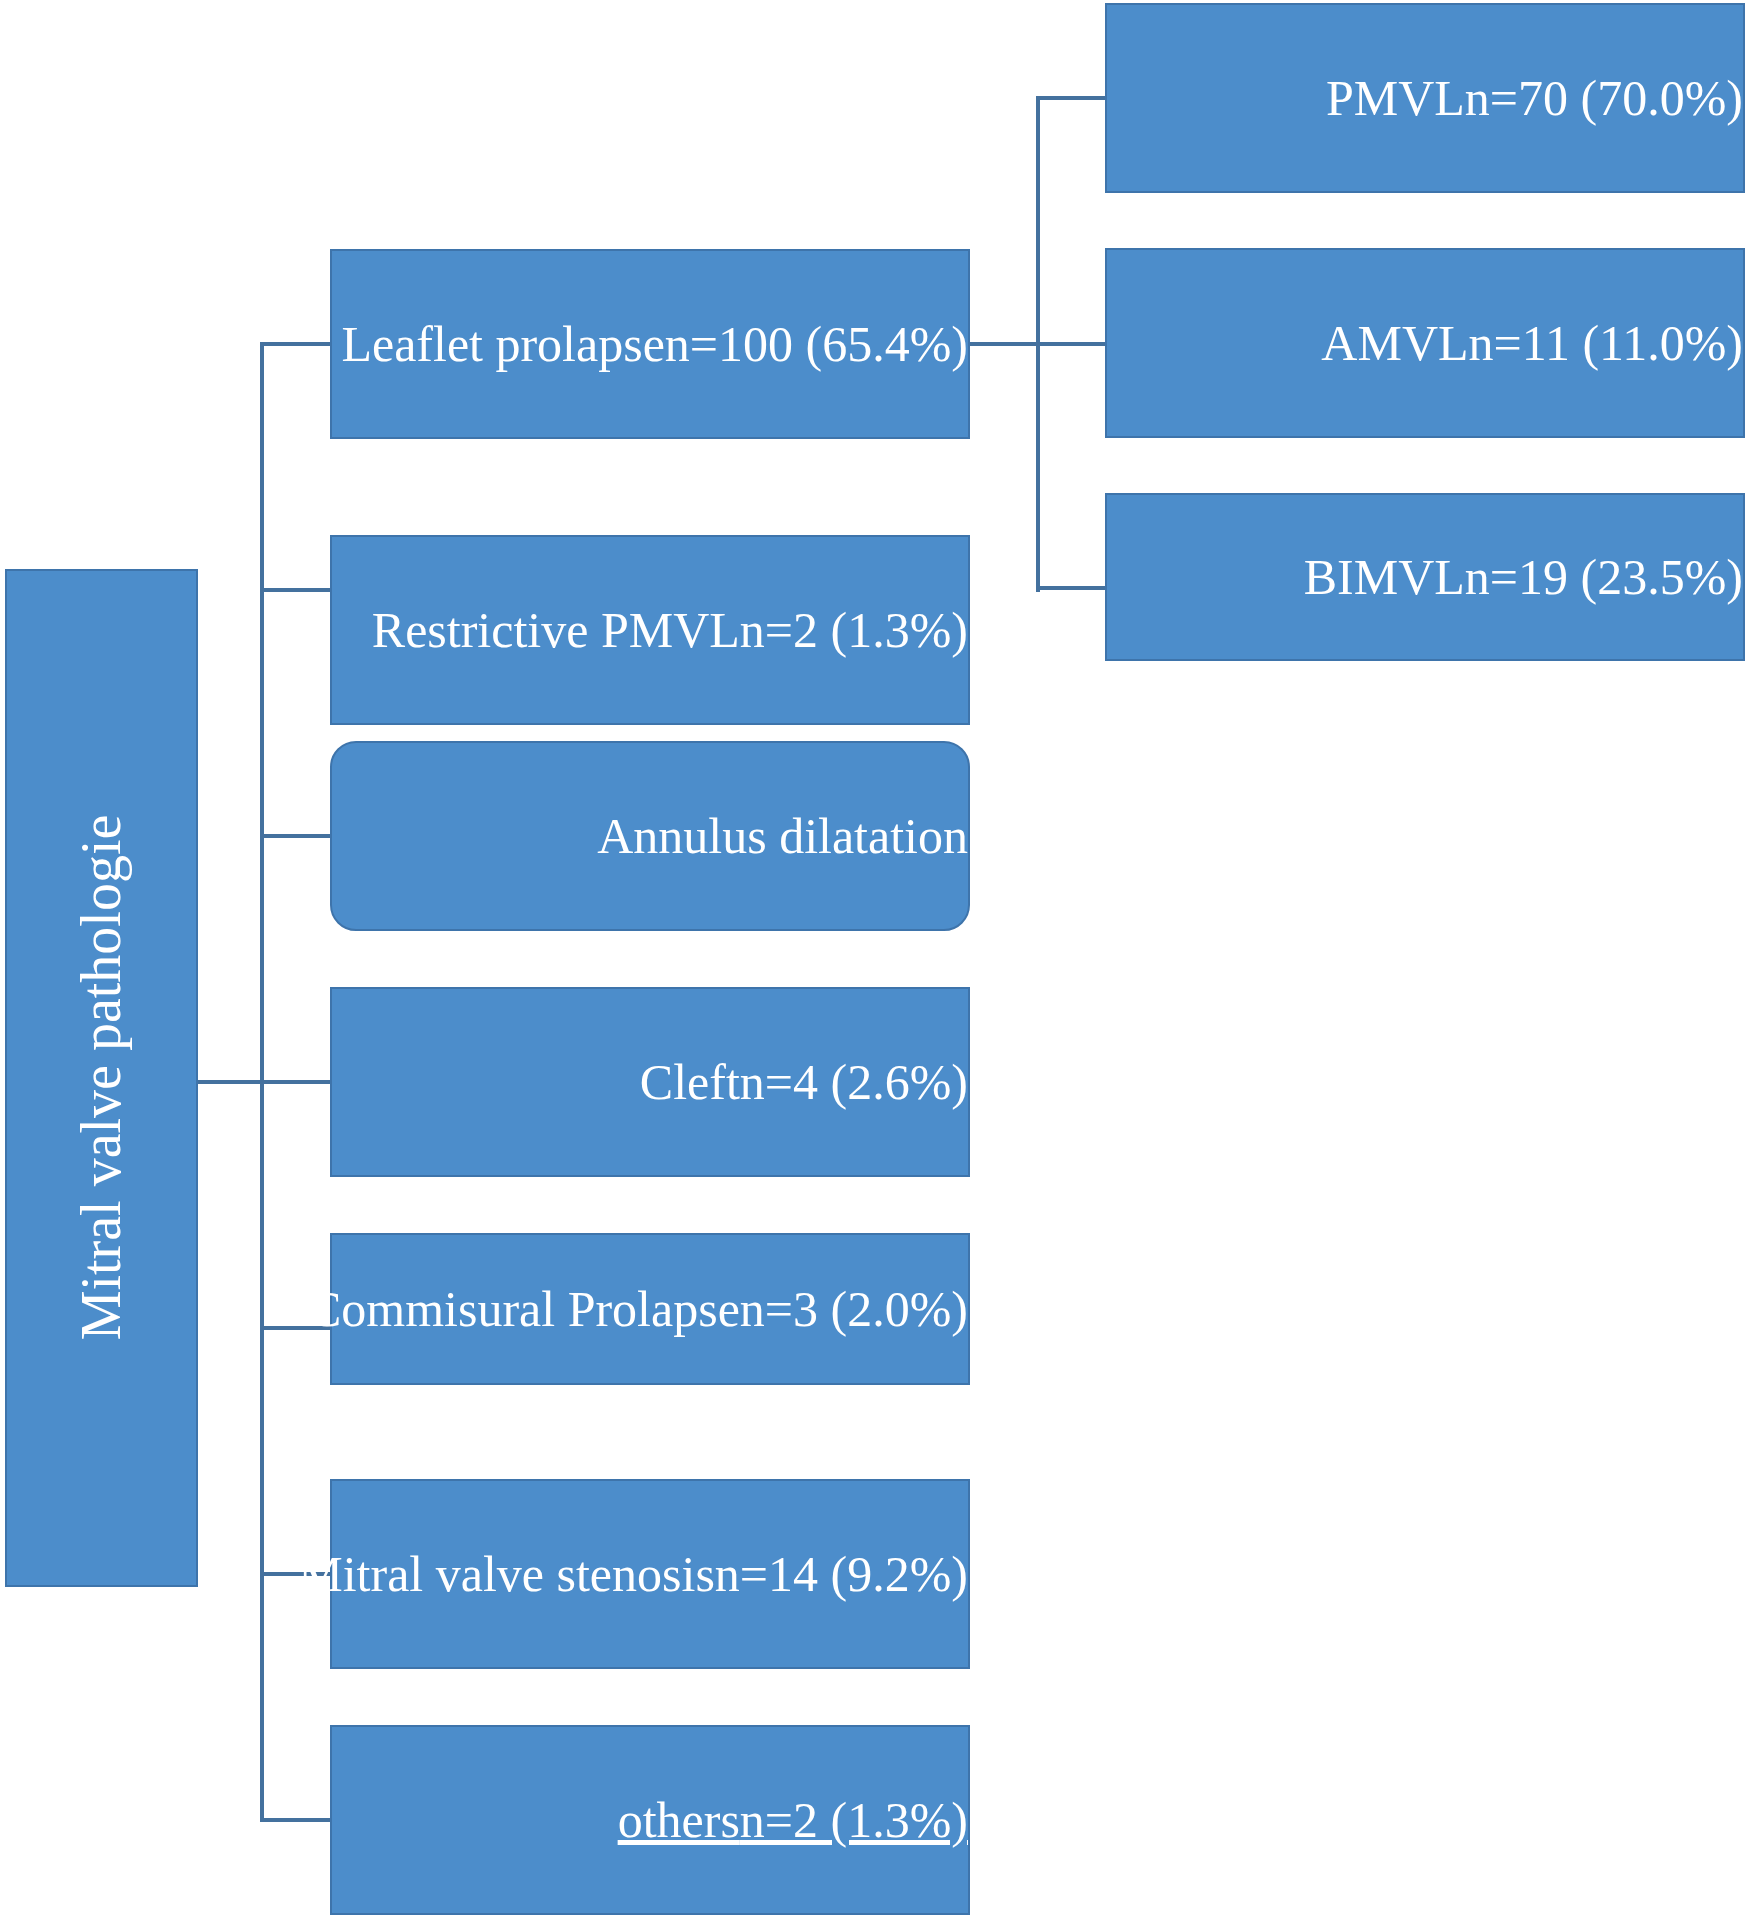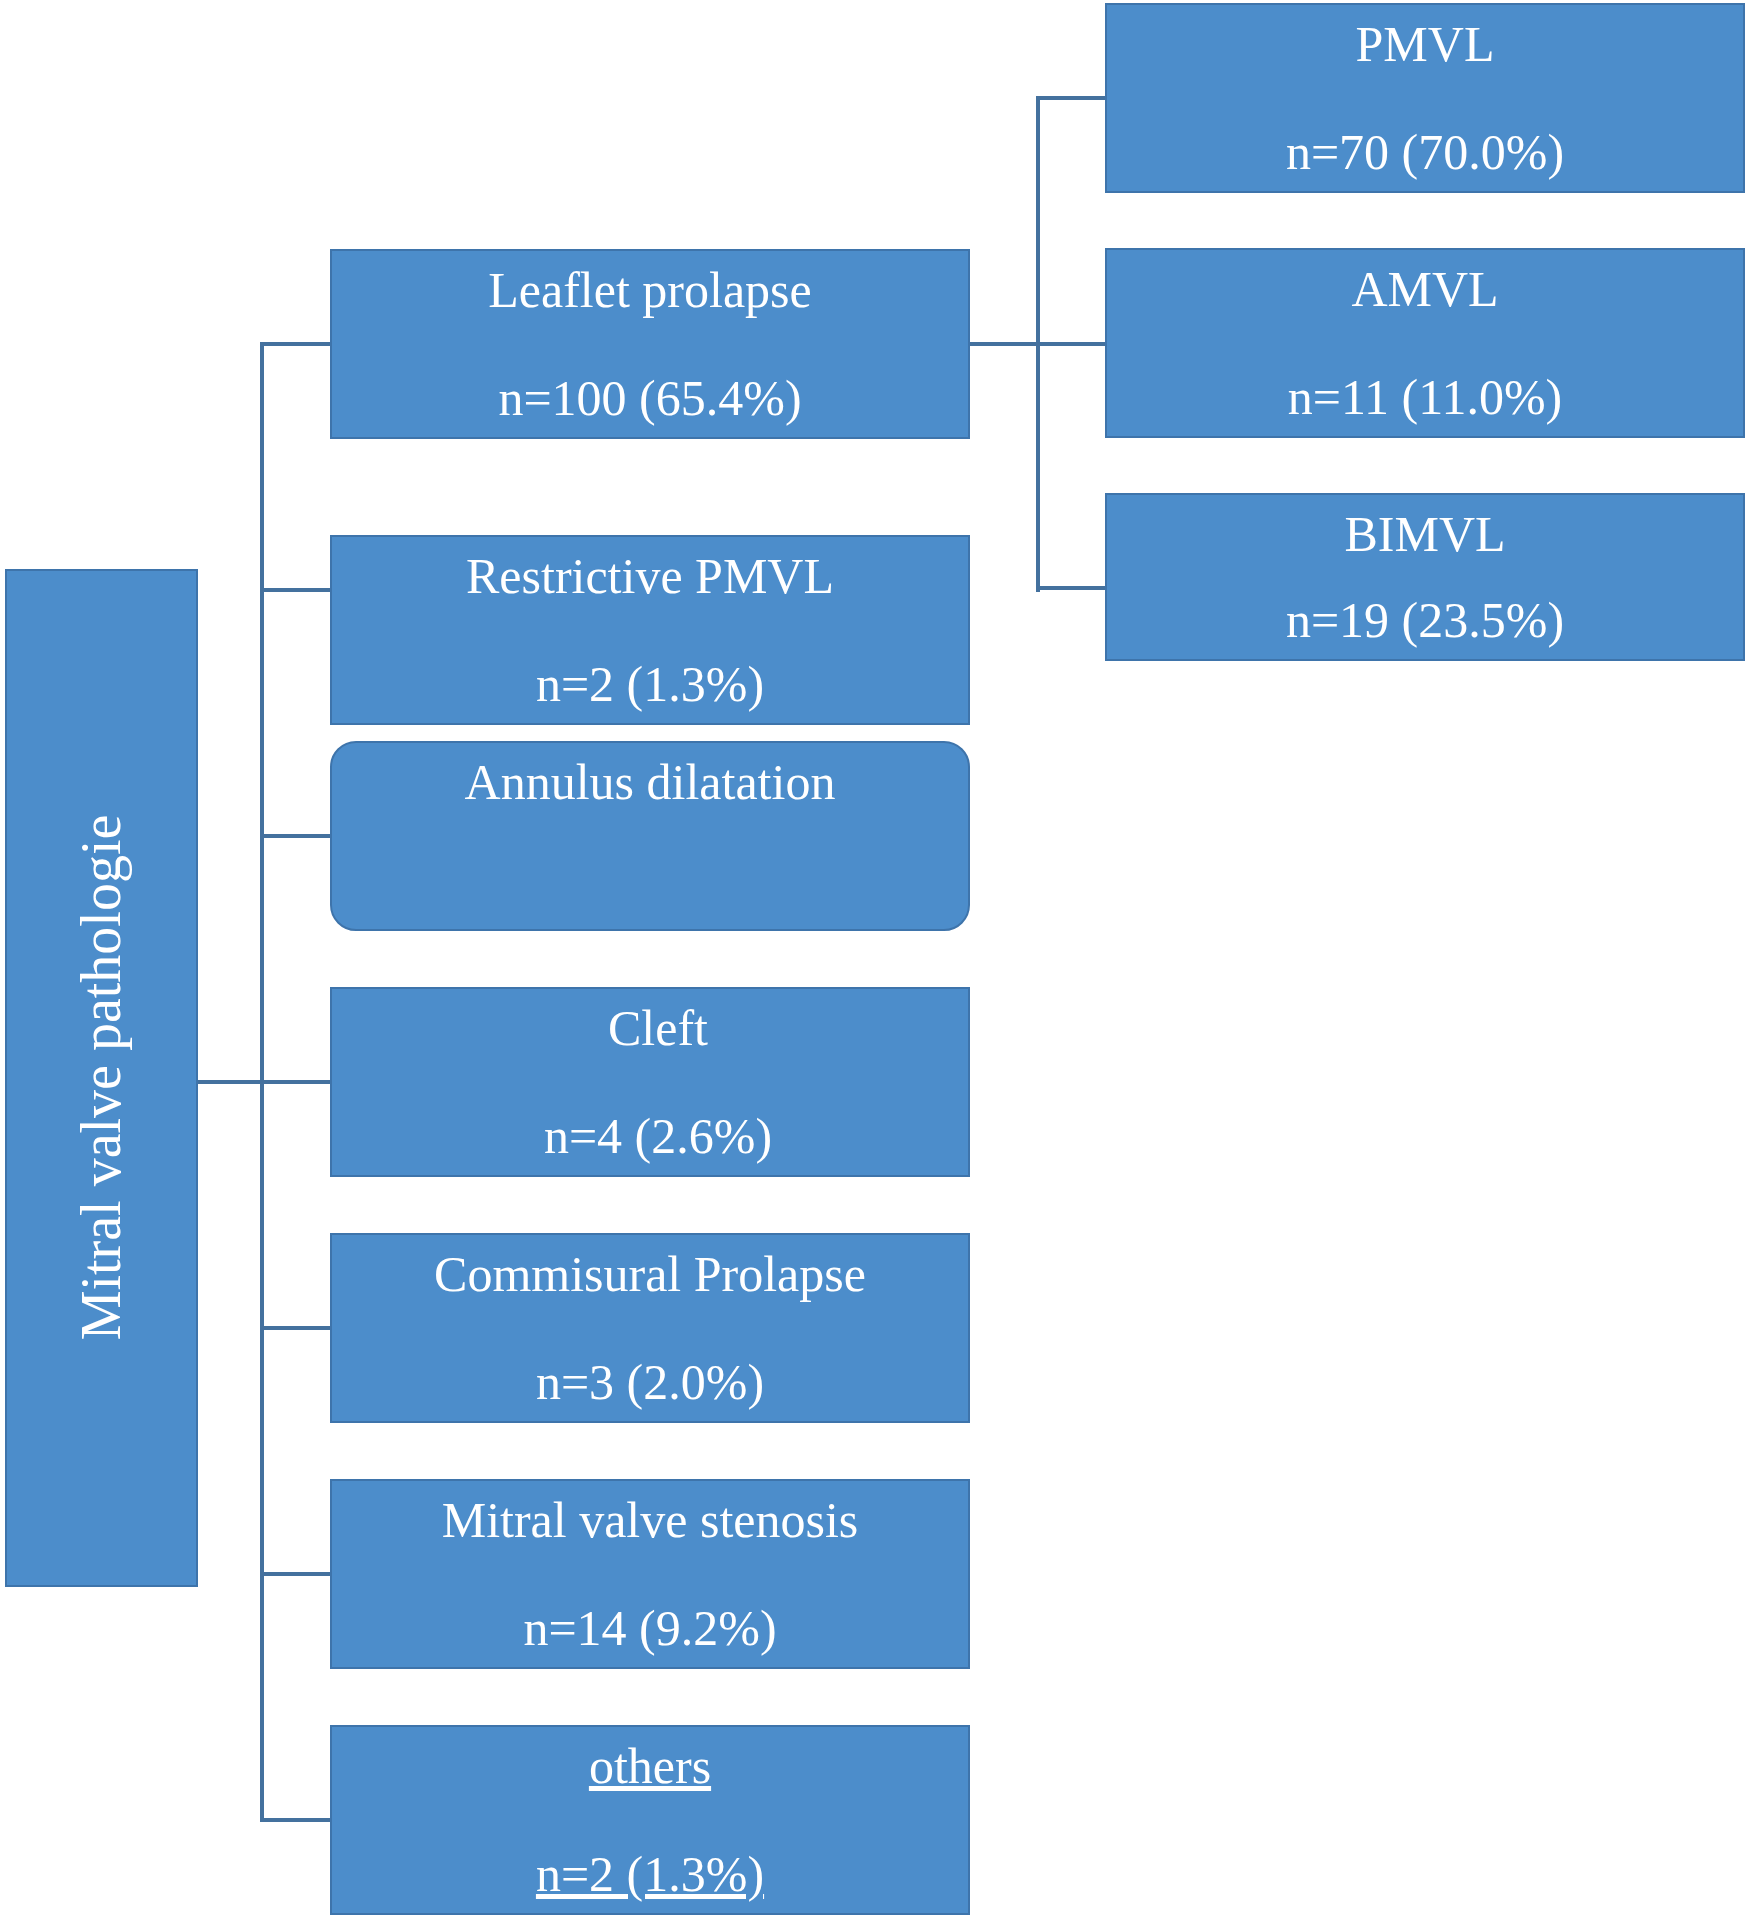--- a/index.html
+++ b/index.html
@@ -16,23 +16,22 @@
     background:#ffffff;
     overflow:hidden;
     font-family:"Liberation Serif","DejaVu Serif",serif;
   }
   .box{
     position:absolute;
     background:var(--box-fill);
     border:2px solid var(--box-border);
     box-sizing:border-box;
     display:flex;
-    flex-direction:column;
     align-items:center;
-    justify-content:space-between;
+    justify-content:flex-end;
     color:var(--text);
   }
   .box .l1,.box .l2{
     font-size:50px;
     line-height:78px;
     white-space:nowrap;
     text-align:center;
   }
   .rootbox{
     overflow:visible;
@@ -85,21 +84,21 @@
     <div class="l1">Restrictive PMVL</div>
     <div class="l2">n=2 (1.3%)</div>
   </div>
   <div class="box" style="left:330px;top:741px;width:640px;height:190px;border-radius:26px;">
     <div class="l1">Annulus dilatation</div>
   </div>
   <div class="box" style="left:330px;top:987px;width:640px;height:190px;padding-left:16px;">
     <div class="l1">Cleft</div>
     <div class="l2">n=4 (2.6%)</div>
   </div>
-  <div class="box" style="left:330px;top:1233px;width:640px;height:190px;">
+  <div class="box" style="left:330px;top:1233px;width:640px;height:152px;">
     <div class="l1">Commisural Prolapse</div>
     <div class="l2">n=3 (2.0%)</div>
   </div>
   <div class="box" style="left:330px;top:1479px;width:640px;height:190px;">
     <div class="l1">Mitral valve stenosis</div>
     <div class="l2">n=14 (9.2%)</div>
   </div>
   <div class="box" style="left:330px;top:1725px;width:640px;height:190px;text-decoration:underline;">
     <div class="l1">others</div>
     <div class="l2">n=2 (1.3%)</div>

